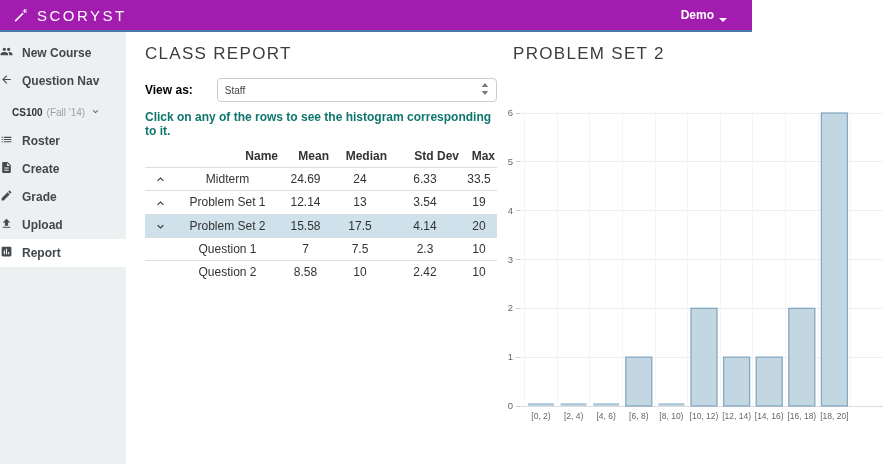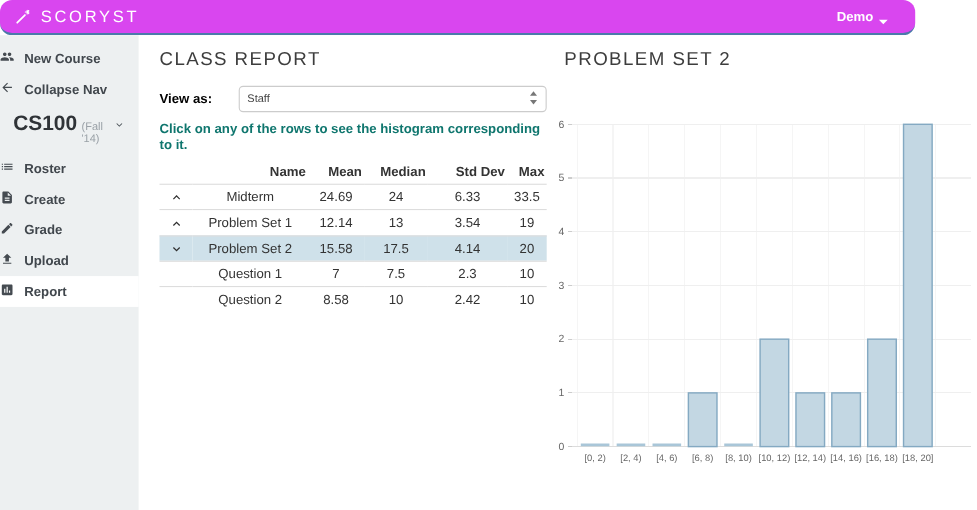--- a/index.html
+++ b/index.html
@@ -6,26 +6,25 @@
   html,body { width:888px; height:464px; overflow:hidden; }
   body {
     font-family:"Liberation Sans", sans-serif;
     background:#ffffff;
     position:relative;
     color:#333;
   }
 
   
   .navbar {
-    position:absolute; top:0; left:0; width:832px; height:32px;
-    background:#d946ef;
+    position:absolute; top:0; left:0; width:752px; height:32px;
+    background:#a21caf;
     border-bottom:2px solid #4a7aa9;
     display:flex; align-items:center; justify-content:space-between;
     padding:0 25px 0 13px;
-    border-radius:11px;
   }
   .brand { display:flex; align-items:center; gap:8px; color:#fff;
            font-size:15px; letter-spacing:2.5px; font-weight:500; cursor:pointer; }
   .brand svg { display:block; }
   .user-menu { color:#fff; font-size:12px; font-weight:700; display:flex;
                align-items:flex-end; gap:5px; cursor:pointer; }
   .caret { width:0; height:0; border-left:4px solid transparent;
            border-right:4px solid transparent; border-top:4px solid #fff; }
 
   
@@ -36,21 +35,21 @@
   .side-item {
     display:flex; align-items:center; gap:9px;
     padding:6px 0; font-size:12px; font-weight:700; color:#41474d;
     cursor:pointer; line-height:14px;
   }
   .side-item svg { flex:0 0 auto; }
   .side-item.active { background:#ffffff; }
   .course-header {
     display:flex; align-items:baseline; padding:7px 12px; cursor:pointer;
   }
-  .course-code { font-size:19px; font-weight:700; color:#2f3337; }
+  .course-code { font-size:10px; font-weight:700; color:#2f3337; }
   .course-term { font-size:10px; color:#9aa1a7; margin-left:4px; }
   .course-header svg { margin-left:5px; position:relative; top:1px; }
 
   
   .report-panel { position:absolute; left:145px; top:44px; width:352px; }
   .panel-title {
     font-size:17px; font-weight:400; letter-spacing:1.3px;
     color:#3d3d3d; line-height:20px;
   }
   .viewas { margin-top:14px; display:flex; align-items:center; }
@@ -103,21 +102,21 @@
         </svg>
     </span>
     <span>New Course</span>
   </div>
   <div class="side-item">
     <span>
       <svg width="13" height="13" viewBox="0 0 24 24" fill="#454b51">
           <path d="M20 11H7.83l5.59-5.59L12 4l-8 8 8 8 1.41-1.41L7.83 13H20v-2z"></path>
         </svg>
     </span>
-    <span>Collapse Nav</span>
+    <span>Question Nav</span>
   </div>
 
   <div class="course-header">
     <span class="course-code">CS100</span>
     <span class="course-term">(Fall '14)</span>
     <span>
       <svg width="11" height="11" viewBox="0 0 24 24" fill="#4d545a">
           <path d="M7.41 8.59 12 13.17l4.59-4.58L18 10l-6 6-6-6 1.41-1.41z"></path>
         </svg>
     </span>

